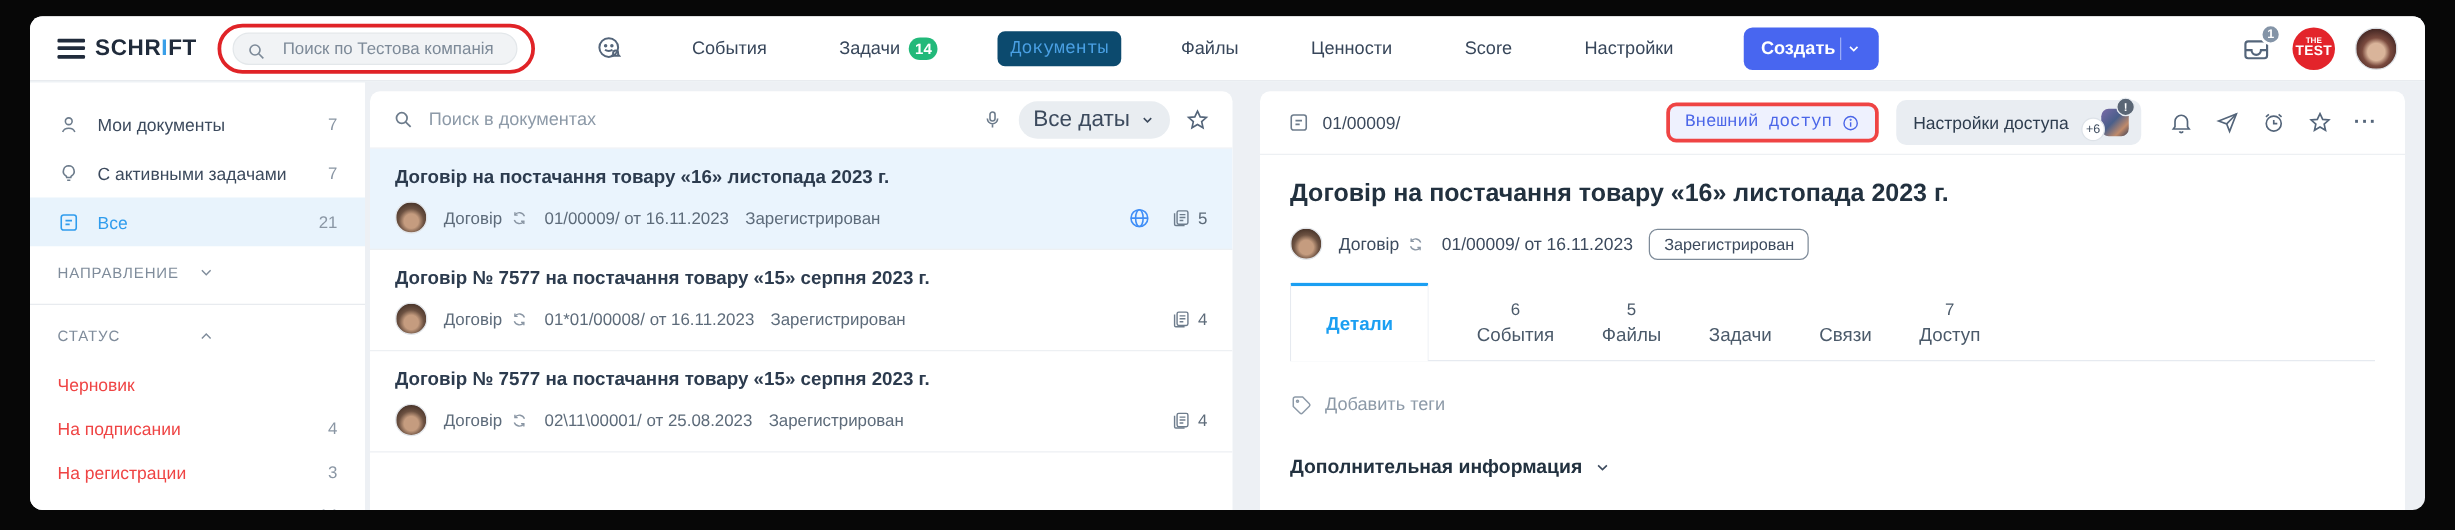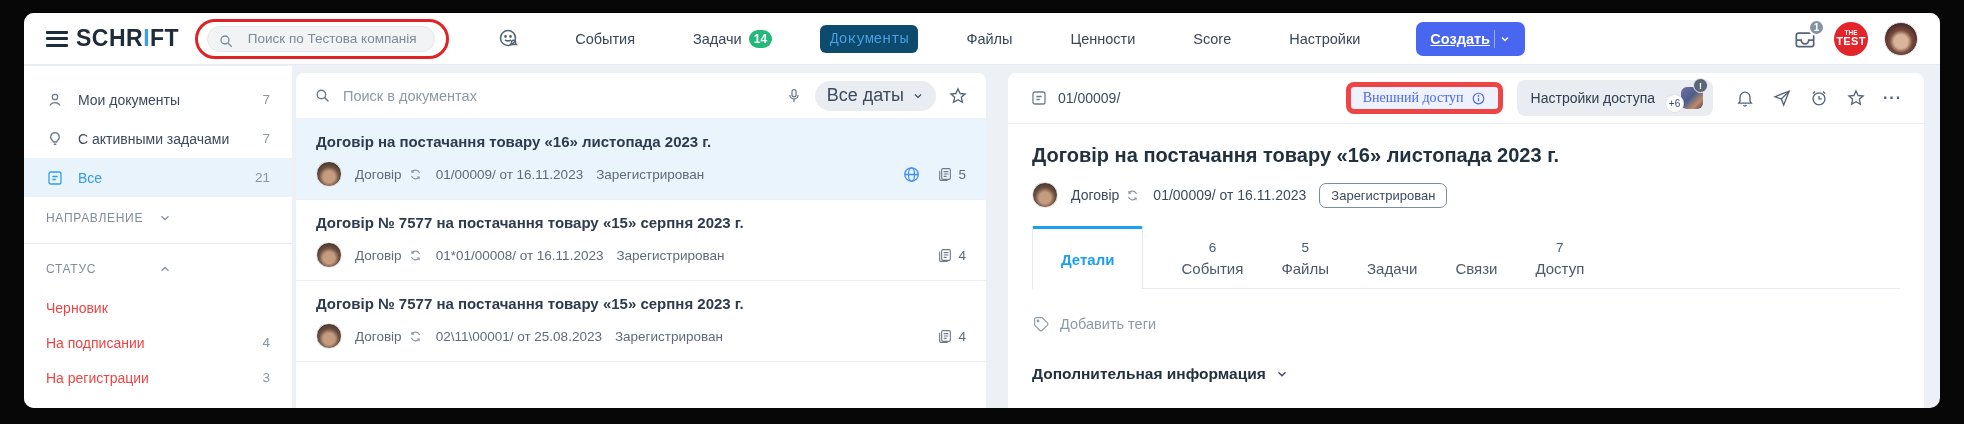--- a/index.html
+++ b/index.html
@@ -3,33 +3,33 @@
 <meta charset="utf-8">
 <style>
   * { margin:0; padding:0; box-sizing:border-box; }
   html,body { width:1964px; height:424px; background:#070707; font-family:"Liberation Sans","DejaVu Sans",sans-serif; overflow:hidden; }
   .app { position:absolute; left:24px; top:13px; width:1916px; height:395px; background:#edf0f4; border-radius:10px; overflow:hidden; }
 
   
   .hdr { position:absolute; left:0; top:0; right:0; height:52px; background:#fff; border-bottom:1px solid #e8ebef; display:flex; align-items:center; padding:0 22px; }
   .burger { width:22px; height:16px; display:flex; flex-direction:column; justify-content:space-between; margin-right:8px; cursor:pointer; }
   .burger i { display:block; height:3px; background:#202b3b; border-radius:1px; }
-  .logo { font-size:23px; font-weight:700; letter-spacing:.5px; color:#202b3b; }
+  .logo { font-size:18px; font-weight:700; letter-spacing:.5px; color:#202b3b; }
   .logo .acc { color:#3a9fe8; }
   .searchwrap { position:relative; margin-left:28px; width:228px; }
   .hsearch { width:100%; height:26px; background:#f1f3f5; border:1px solid #e3e7ea; border-radius:16px; padding:0 12px 0 34px; font-size:13.5px; color:#3c4a5d; outline:none; font-family:inherit;text-align:center; }
   .hsearch::placeholder { color:#7d8a98; }
   .searchwrap .sicon { position:absolute; left:11px; top:7px; color:#7d8a98; }
   .annot { position:absolute; left:-12px; top:-7px; right:-14px; bottom:-7px; border:3.5px solid #e02327; border-radius:22px; pointer-events:none; }
   .smiley { margin-left:62px; color:#54657a; display:flex; }
   .nav { display:flex; align-items:center; margin-left:44px; gap:38px; }
   .nav .item { font-size:14.5px; color:#37465a; cursor:pointer; display:flex; align-items:center; gap:7px; padding:6px 10px; border-radius:6px; white-space:nowrap; }
   .nav .item.active { background:#0c4a6e; color:#4aa0e4;font-family:Liberation Mono, monospace; }
   .badge-green { background:#22b97a; color:#fff; font-size:12px; font-weight:700; min-width:22px; height:18px; border-radius:9px; display:flex; align-items:center; justify-content:center; padding:0 5px; }
-  .create { margin-left:46px; background:#4866f0; color:#fff; border:none; height:34px; border-radius:7px; display:flex; align-items:center; padding:0 14px; font-size:14.5px; font-weight:700; cursor:pointer; font-family:inherit; gap:4px;text-decoration:underline; }
+  .create { margin-left:46px; background:#4866f0; color:#fff; border:none; height:34px; border-radius:7px; display:flex; align-items:center; padding:0 14px; font-size:14.5px; font-weight:700; cursor:pointer; font-family:inherit; gap:4px; }
   .create .sep { width:1px; height:18px; background:rgba(255,255,255,.45); }
   .hright { margin-left:auto; display:flex; align-items:center; gap:16px; }
   .tray { position:relative; color:#54657a; display:flex; }
   .tray .tbadge { position:absolute; top:-7px; right:-7px; width:17px; height:17px; background:#8494a7; border:2px solid #fff; color:#fff; border-radius:50%; font-size:10px; font-weight:700; display:flex; align-items:center; justify-content:center; }
   .orglogo { width:34px; height:34px; border-radius:50%; background:#e3242b; color:#fff; display:flex; flex-direction:column; align-items:center; justify-content:center; line-height:1; }
   .orglogo .l1 { font-size:6.5px; font-weight:700; }
   .orglogo .l2 { font-size:11px; font-weight:800; letter-spacing:.3px; }
   .avatar-w { width:34px; height:34px; border-radius:50%; background:radial-gradient(circle at 50% 58%, #d9b49a 28%, #7a4a3e 46%, #4a2b27 72%); border:1px solid #d9dde2; }
 
   
@@ -67,21 +67,21 @@
   .globe { color:#3f8ef7; display:flex; }
   .copies { display:flex; align-items:center; gap:5px; color:#5d6b7a; }
   .copies .ic { color:#6d7c8c; display:flex; }
 
   
   .det { position:absolute; left:984px; top:60px; right:16px; bottom:0; background:#fff; border-radius:8px 8px 0 0; overflow:hidden; }
   .det-top { height:51px; display:flex; align-items:center; padding:0 22px; border-bottom:1px solid #edf0f3; gap:12px; }
   .det-num { display:flex; align-items:center; gap:10px; font-size:14px; color:#3c4a5d; }
   .det-num .ic { color:#6d7c8c; display:flex; }
   .det-actions { margin-left:auto; display:flex; align-items:center; gap:14px; }
-  .btn-ext { display:flex; align-items:center; gap:7px; background:#eef1fe; border:5px solid #ef4444; color:#4b66e8; border-radius:8px; height:32px; padding:0 12px; font-size:14px; cursor:pointer; font-family:Liberation Serif, serif; }
+  .btn-ext { display:flex; align-items:center; gap:7px; background:#eef1fe; border:3px solid #ef4444; color:#4b66e8; border-radius:8px; height:32px; padding:0 12px; font-size:14px; cursor:pointer; font-family:Liberation Mono, monospace; }
   .btn-acc { display:flex; align-items:center; gap:10px; background:#e9edf2; border:none; border-radius:8px; height:36px; padding:0 10px 0 14px; font-size:14px; color:#2e3d4f; cursor:pointer; font-family:inherit; }
   .accstack { position:relative; width:38px; height:26px; }
   .accstack .ph { position:absolute; right:0; top:2px; width:22px; height:22px; border-radius:6px; background:linear-gradient(135deg,#7a6aa8 0%, #4a5f8a 45%, #c08a6a 75%, #3a3f55 100%); }
   .accstack .more { position:absolute; left:0; bottom:-2px; width:19px; height:19px; border-radius:50%; background:#fff; border:1px solid #dde2e8; font-size:10px; color:#3c4a5d; display:flex; align-items:center; justify-content:center; }
   .accstack .ex { position:absolute; right:-5px; top:-7px; width:15px; height:15px; border-radius:50%; background:#5a6675; color:#fff; font-size:9px; font-weight:700; display:flex; align-items:center; justify-content:center; border:1.5px solid #e9edf2; }
   .det-icons { display:flex; align-items:center; gap:17px; color:#54657a; margin-left:8px; }
   .det-icons .dico { display:flex; cursor:pointer; }
   .ellip { font-size:16px; font-weight:700; letter-spacing:1px; color:#54657a; cursor:pointer; }
   .det-body { padding:0 24px; }
   .det-title { margin-top:20px; font-size:20px; font-weight:700; color:#22313f; }

